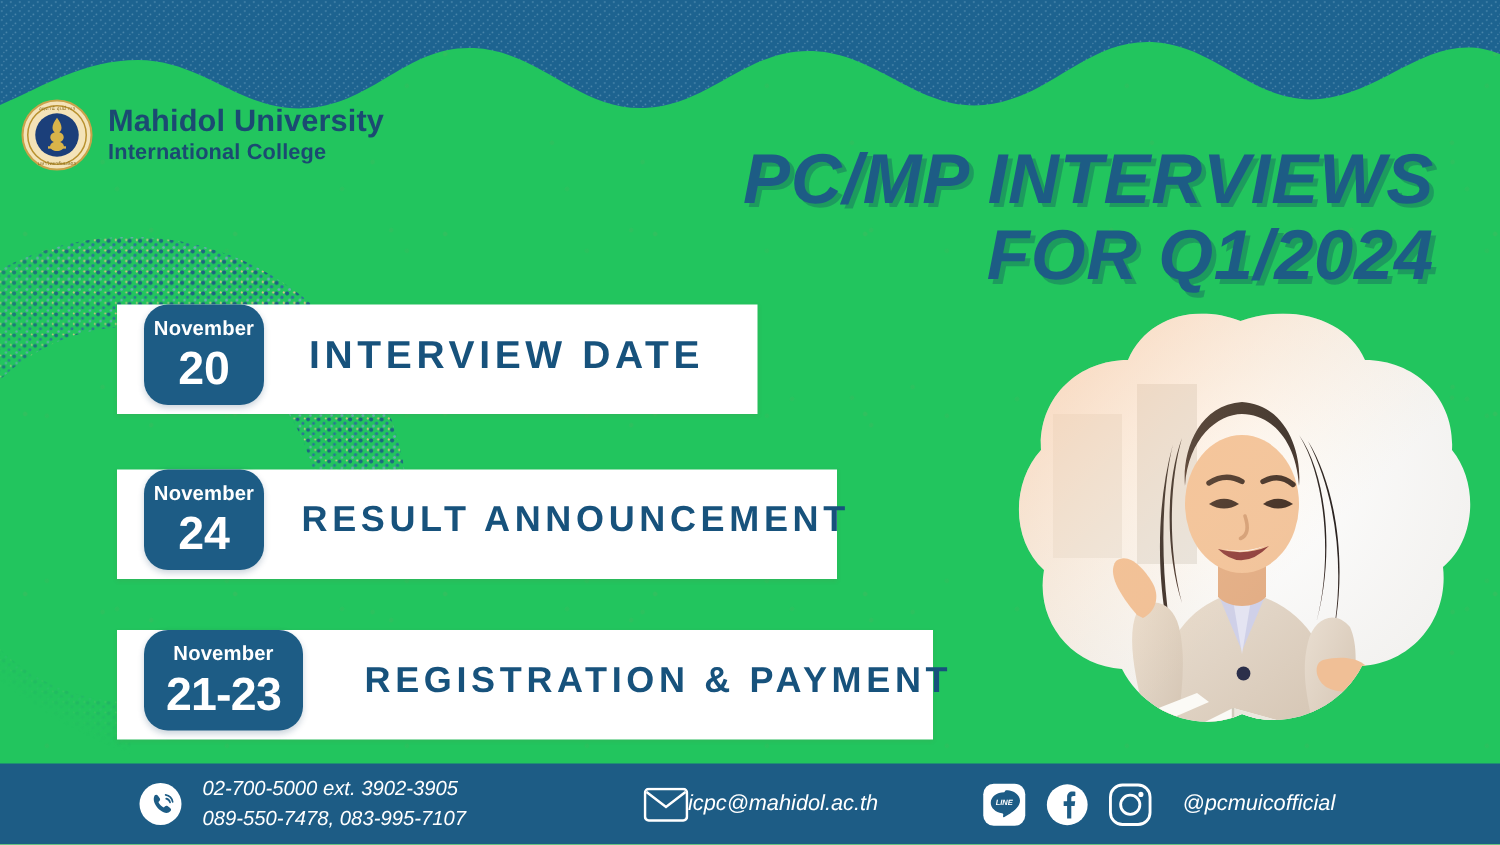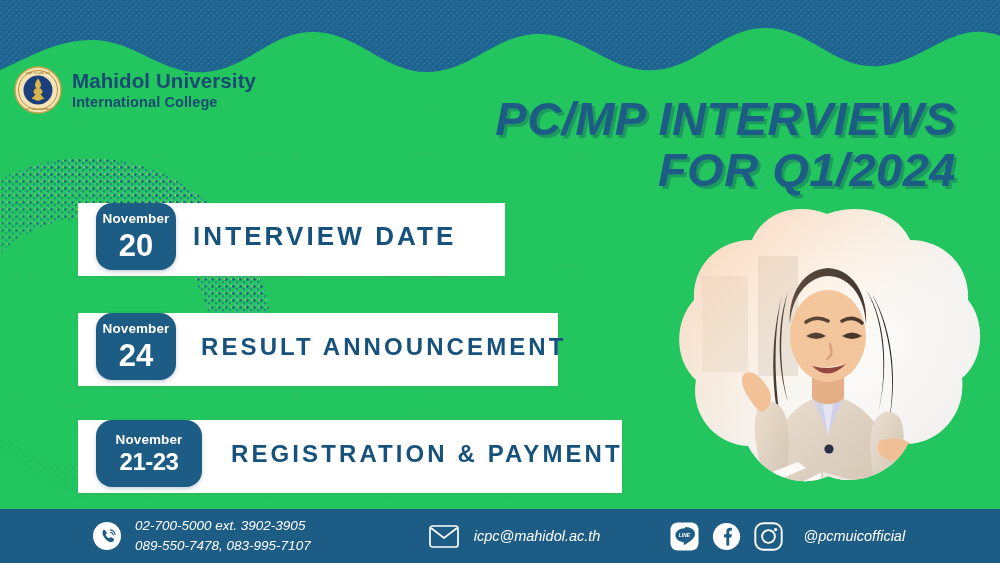--- a/index.html
+++ b/index.html
@@ -73,40 +73,40 @@
   .badge .d{font-weight:700;line-height:1;margin-top:4px;}
   .row-label{
     position:relative;z-index:2;
     color:#17527c;font-weight:700;
     letter-spacing:3.1px;white-space:nowrap;
   }
   #row1{left:78px;top:203px;}
   #row1 .strip{width:427px;}
   #row1 .badge{width:80px;height:67px;margin-left:18px;}
   #row1 .badge .d{font-size:31px;}
-  #row1 .row-label{font-size:26px;margin-left:17px;}
+  #row1 .row-label{font-size:26px;margin-left:30px;}
   #row2{left:78px;top:313px;}
   #row2 .strip{width:480px;}
   #row2 .badge{width:80px;height:67px;margin-left:18px;}
   #row2 .badge .d{font-size:31px;}
   #row2 .row-label{font-size:24px;margin-left:25px;}
   #row3{left:78px;top:420px;}
   #row3 .strip{width:544px;}
   #row3 .badge{width:106px;height:67px;margin-left:18px;}
-  #row3 .badge .d{font-size:24px;letter-spacing:-.5px;}
-  #row3 .row-label{font-size:24px;margin-left:29px;}
+  #row3 .badge .d{font-size:31px;letter-spacing:-.5px;}
+  #row3 .row-label{font-size:24px;margin-left:41px;}
   
   #footer{
     position:absolute;left:0;bottom:0;width:1000px;height:54px;
     background:#1d5c85;z-index:7;display:flex;align-items:center;font-style:italic;
   }
   .f-phone{display:flex;align-items:center;margin-left:92px;}
   .f-phone .txt{margin-left:13px;color:#fff;font-size:13.5px;line-height:1.45;}
   .f-mail{display:flex;align-items:center;margin-left:118px;}
-  .f-mail .txt{margin-left:15px;color:#fff;font-size:14.5px;}
+  .f-mail .txt{color:#fff;font-size:14.5px;}
   .f-social{display:flex;align-items:center;margin-left:70px;gap:13px;}
   .f-social .handle{color:#fff;font-size:14.5px;margin-left:7px;}
 </style>
 </head>
 <body>
 
 <div id="poster">
 
   <svg id="wave" viewBox="0 0 1000 74" preserveAspectRatio="none">
     <defs>

